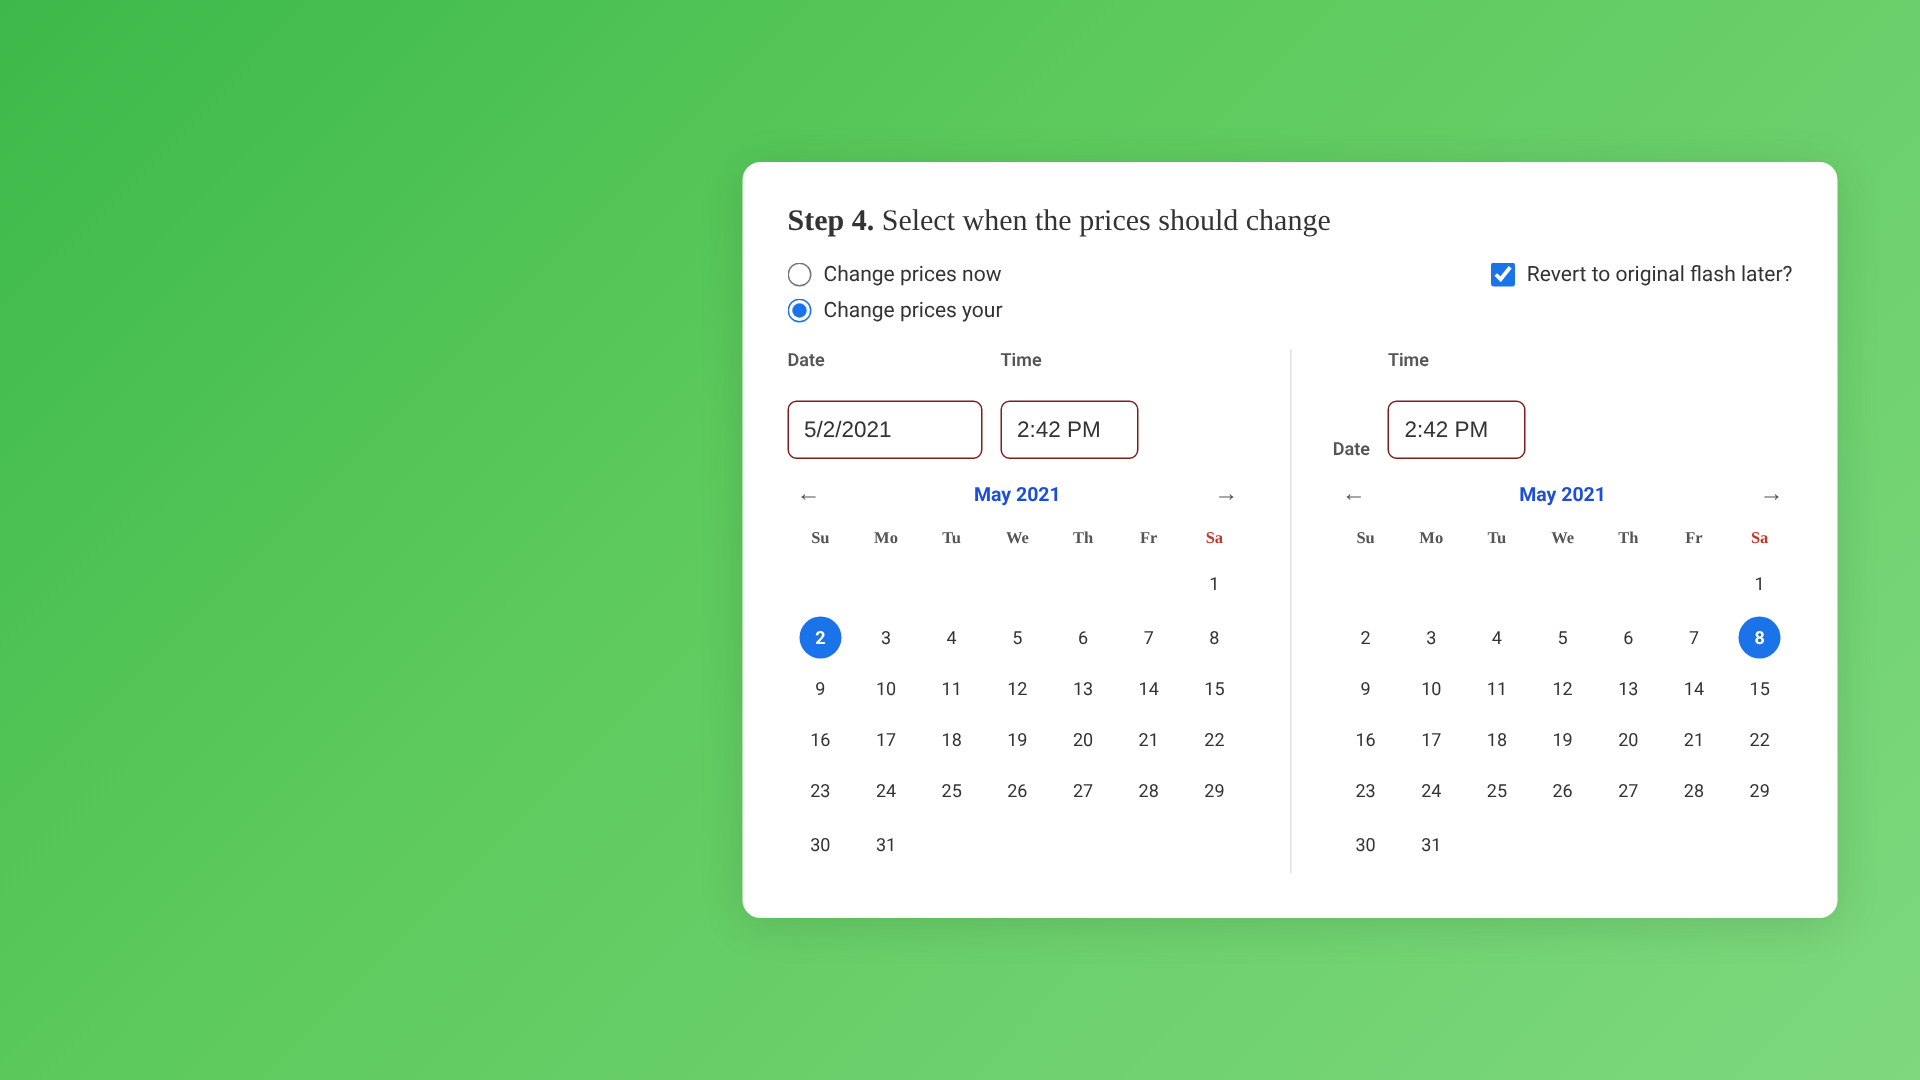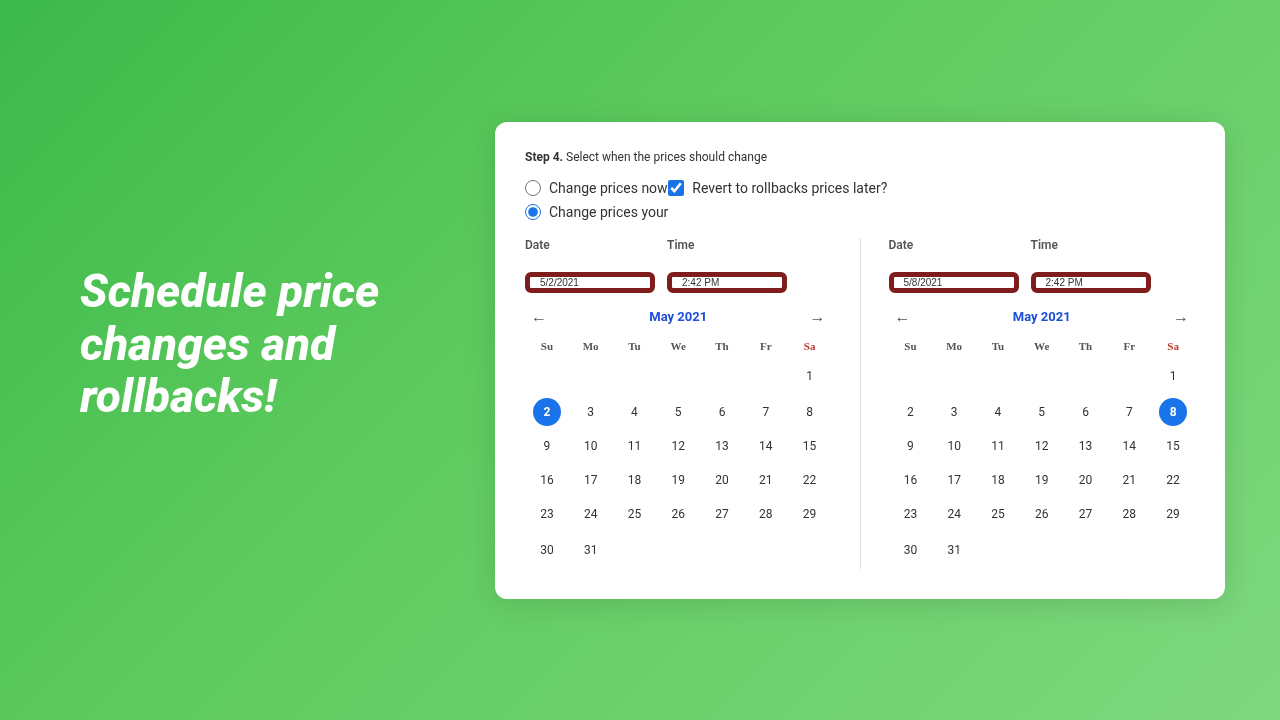--- a/index.html
+++ b/index.html
@@ -44,32 +44,34 @@
 
     .card {
       background: white;
       border-radius: 12px;
       padding: 28px 30px 30px;
       width: 730px;
       box-shadow: 0 4px 30px rgba(0,0,0,0.12);
     }
 
     .step-header {
-      font-size: 12px;
+      font-size: 20px;
       color: #333;
       margin-bottom: 16px;
+      font-family: Liberation Serif, serif;
     }
 
     .step-header strong {
       font-weight: 700;
     }
 
     .options-row {
       display: flex;
       align-items: flex-start;
+      justify-content: space-between;
       margin-bottom: 18px;
     }
 
     .radio-group {
       display: flex;
       flex-direction: column;
       gap: 8px;
     }
 
     .radio-label {
@@ -126,31 +128,31 @@
       gap: 20px;
     }
 
     .field-group label {
       font-size: 12px;
       font-weight: 600;
       color: #555;
     }
 
     .field-group input {
-      border: 5px solid #7f1d1d;
+      border: 1px solid #7f1d1d;
       border-radius: 6px;
-      padding: 0 10px;
-      font-size: 10px;
+      padding: 10px 10px;
+      font-size: 15px;
       color: #333;
       width: 130px;
       outline: none;
     }
 
     .time-field input {
-      width: 120px;
+      width: 92px;
     }
 
     .cal-header {
       display: flex;
       align-items: center;
       justify-content: space-between;
       margin-bottom: 10px;
     }
 
     .cal-month {
@@ -218,21 +220,20 @@
     .divider {
       width: 1px;
       background: #e0e0e0;
       margin: 0 4px;
     }
   </style>
 </head>
 <body>
 
 <div class="left-panel">
-  <div class="headline">Schedule price changes and rollbacks!</div>
 </div>
 
 <div class="right-panel">
   <div class="card">
 
     <div class="step-header">
       <strong>Step 4.</strong>
       <span>Select when the prices should change</span>
     </div>
 
@@ -243,21 +244,21 @@
           <span>Change prices now</span>
         </label>
         <label class="radio-label">
           <input type="radio" name="price-change" checked="" style="">
           <span>Change prices your</span>
         </label>
       </div>
 
       <label class="checkbox-label">
         <input type="checkbox" checked="" style="">
-        <span>Revert to rollbacks prices later?</span>
+        <span>Revert to original flash later?</span>
       </label>
     </div>
 
     <div class="calendars-row">
 
       <div class="calendar-section">
         <div class="date-time-row">
           <div class="field-group">
             <label>Date</label>
             <input type="text" value="5/2/2021" style="">
@@ -344,21 +345,20 @@
             </tbody>
         </table>
       </div>
 
       <div class="divider"></div>
 
       <div class="calendar-section">
         <div class="date-time-row">
           <div class="field-group">
             <label>Date</label>
-            <input type="text" value="5/8/2021" style="">
           </div>
           <div class="field-group time-field">
             <label>Time</label>
             <input type="text" value="2:42 PM" style="">
           </div>
         </div>
 
         <div class="cal-header">
           <button class="cal-nav">←</button>
           <span class="cal-month">May 2021</span>

